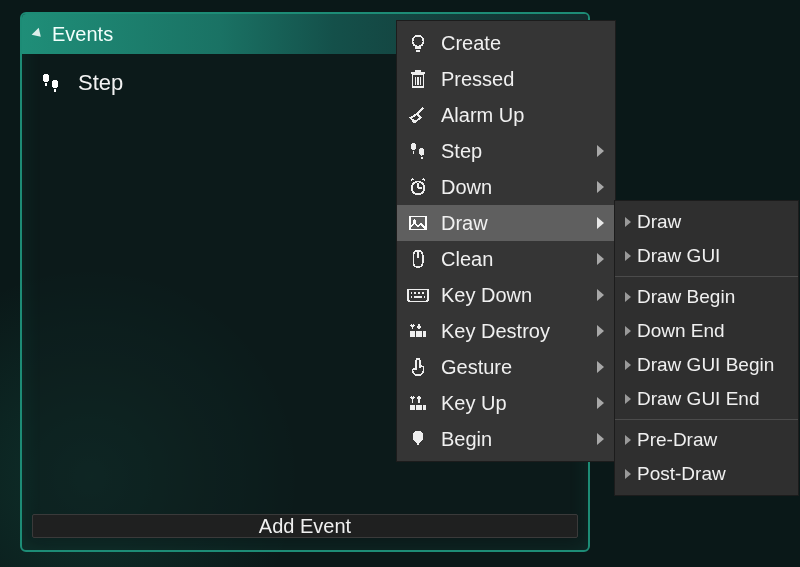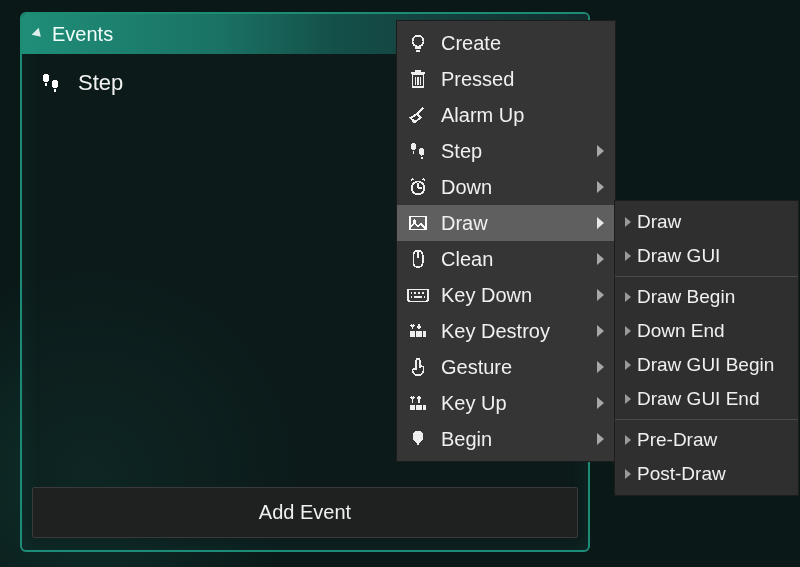--- a/index.html
+++ b/index.html
@@ -73,21 +73,21 @@
     }
     .event-label {
       font-size: 22px;
       color: #f2f2f2;
     }
     .add-event-btn {
       position: absolute;
       left: 10px;
       right: 10px;
       bottom: 12px;
-      height: 51px;
+      height: 24px;
       background: #1f2020;
       border: 1px solid #3a3a3a;
       border-radius: 2px;
       display: flex;
       align-items: center;
       justify-content: center;
       font-size: 20px;
       color: #f0f0f0;
       cursor: pointer;
     }

